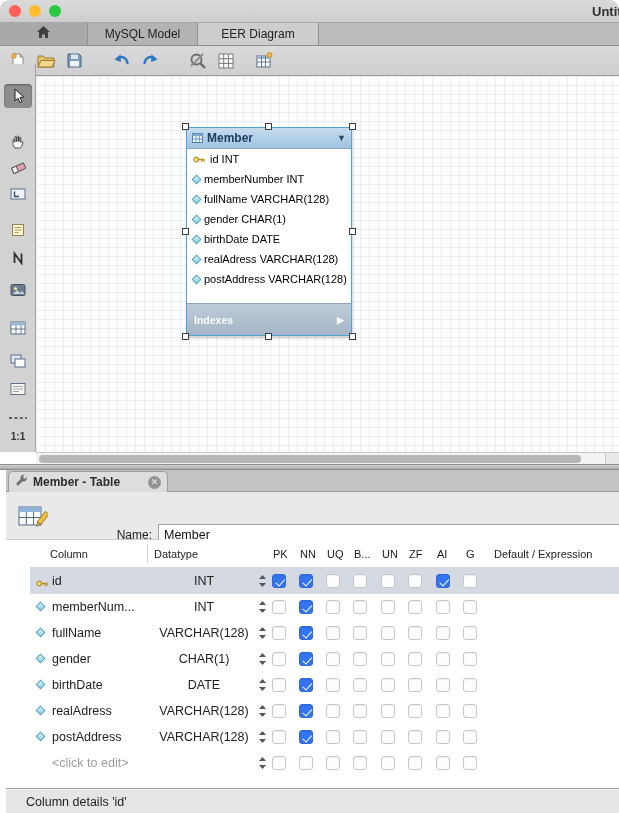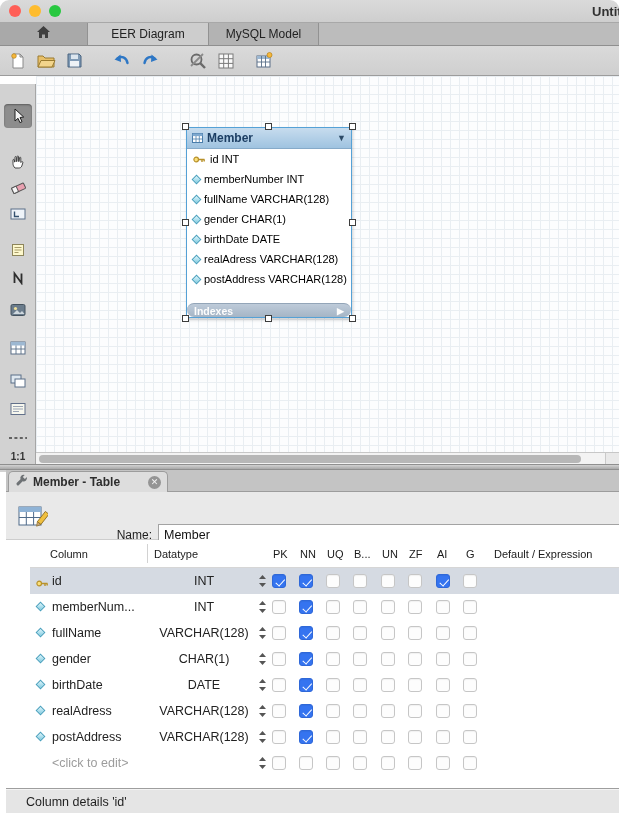--- a/index.html
+++ b/index.html
@@ -28,21 +28,21 @@
   
   .toolbar { position:absolute; left:0; top:46px; width:100%; height:30px;
     background:linear-gradient(#dadada,#cfcfcf); border-bottom:1px solid #9c9c9c; display:flex; align-items:center; }
   .tb-btn { width:24px; height:24px; display:flex; align-items:center; justify-content:center; margin-left:4px; }
   .tb-btn:nth-child(1){ margin-left:6px; }
   .tb-btn:nth-child(4){ margin-left:24px; }
   .tb-btn:nth-child(6){ margin-left:24px; }
   .tb-btn:nth-child(8){ margin-left:14px; }
 
   
-  .palette { position:absolute; left:0; top:84px; width:36px; height:388px; background:#d2d2d2;
+  .palette { position:absolute; left:0; top:64px; width:36px; height:388px; background:#d2d2d2;
     border-right:1px solid #a6a6a6; overflow:hidden; }
   .tool { position:absolute; left:4px; width:28px; height:24px; display:flex; align-items:center; justify-content:center; }
   .tool.active { background:#8d8d8d; border-radius:4px; box-shadow:inset 0 1px 2px rgba(0,0,0,.35); }
   .tool-label { font-size:10px; font-weight:bold; color:#333; }
 
   
   .canvas { position:absolute; left:36px; top:76px; width:583px; height:376px; background:#fcfdfe;
     background-image:linear-gradient(to right,#e9eef2 1px,transparent 1px),
                      linear-gradient(to bottom,#e9eef2 1px,transparent 1px);
     background-size:9px 9px; }
@@ -51,22 +51,22 @@
     border:1px solid #55a1d6; box-shadow:1px 2px 3px rgba(0,0,0,.18); }
   .fig-header { height:21px; background:linear-gradient(#c7dcee,#9fc3e0); border-bottom:1px solid #86aac9;
     display:flex; align-items:center; padding:0 5px; gap:4px; }
   .fig-title { font-size:12px; font-weight:bold; color:#1c3e63; flex:1; }
   .fig-collapse { font-size:9px; color:#2c4a66; }
   .fig-body { padding:0 0 14px 0; }
   .fig-row { height:20px; display:flex; align-items:center; padding-left:6px; gap:4px; font-size:11px; color:#000; white-space:nowrap; }
   .diamond { width:7px; height:7px; transform:rotate(45deg); flex:0 0 auto;
     background:linear-gradient(135deg,#e0f6fc,#7fcbe0); border:1px solid #49a0bd; }
   .row-key { display:inline-flex; flex:0 0 auto; }
-  .fig-footer { height:14px; background:linear-gradient(#becbd9,#a5b5c6); border-top:1px solid #93a5b8;
-    display:flex; align-items:center; padding:0 7px; font-size:10.5px; font-weight:bold; color:#fdfdfd;border-radius:7px; }
+  .fig-footer { height:32px; background:linear-gradient(#becbd9,#a5b5c6); border-top:1px solid #93a5b8;
+    display:flex; align-items:center; padding:0 7px; font-size:10.5px; font-weight:bold; color:#fdfdfd; }
   .fig-footer .fig-arrow { margin-left:auto; font-size:9px; color:#fdfdfd; }
   .handle { position:absolute; width:7px; height:7px; background:#fff; border:1px solid #3c3c3c; }
   .h-tl{ left:-5px; top:-5px; } .h-tc{ left:calc(50% - 4px); top:-5px; } .h-tr{ right:-5px; top:-5px; }
   .h-ml{ left:-5px; top:calc(50% - 4px); } .h-mr{ right:-5px; top:calc(50% - 4px); }
   .h-bl{ left:-5px; bottom:-5px; } .h-bc{ left:calc(50% - 4px); bottom:-5px; } .h-br{ right:-5px; bottom:-5px; }
 
   .hscroll { position:absolute; left:36px; top:452px; width:569px; height:12px; background:#f3f3f3; border-top:1px solid #c7c7c7; }
   .hthumb { position:absolute; left:3px; top:2px; width:542px; height:8px; background:#b7b7b7; border-radius:4px; }
   .scorner { position:absolute; right:0; top:452px; width:14px; height:12px; background:#e9e9e9; border-left:1px solid #c9c9c9; border-top:1px solid #c7c7c7; }
 
@@ -125,25 +125,25 @@
     </div>
     <span class="win-title">Untitled</span>
   </div>
 
   <div class="tabbar">
     <div class="tab-home">
       <span><svg width="15" height="14" viewBox="0 0 15 14">
             <path d="M7.5 1 L14 7 H12 V13 H9 V9.5 H6 V13 H3 V7 H1 Z" fill="#3f3f3f"></path>
           </svg></span>
     </div>
+    <div class="tab model">
+      <span>MySQL Model</span>
+    </div>
     <div class="tab eer">
       <span>EER Diagram</span>
-    </div>
-    <div class="tab model">
-      <span>MySQL Model</span>
     </div>
   </div>
 
   <div class="toolbar">
       <div class="tb-btn">
         <svg width="18" height="18" viewBox="0 0 18 18">
           <path d="M4 2 h7 l3 3 v11 h-10z" fill="#fff" stroke="#8a8a8a"></path>
           <path d="M11 2 l3 3 h-3z" fill="#d8d8d8" stroke="#8a8a8a"></path>
           <circle cx="5" cy="4" r="2.3" fill="#f6b73c" stroke="#b5821a" stroke-width="0.7"></circle>
         </svg>

